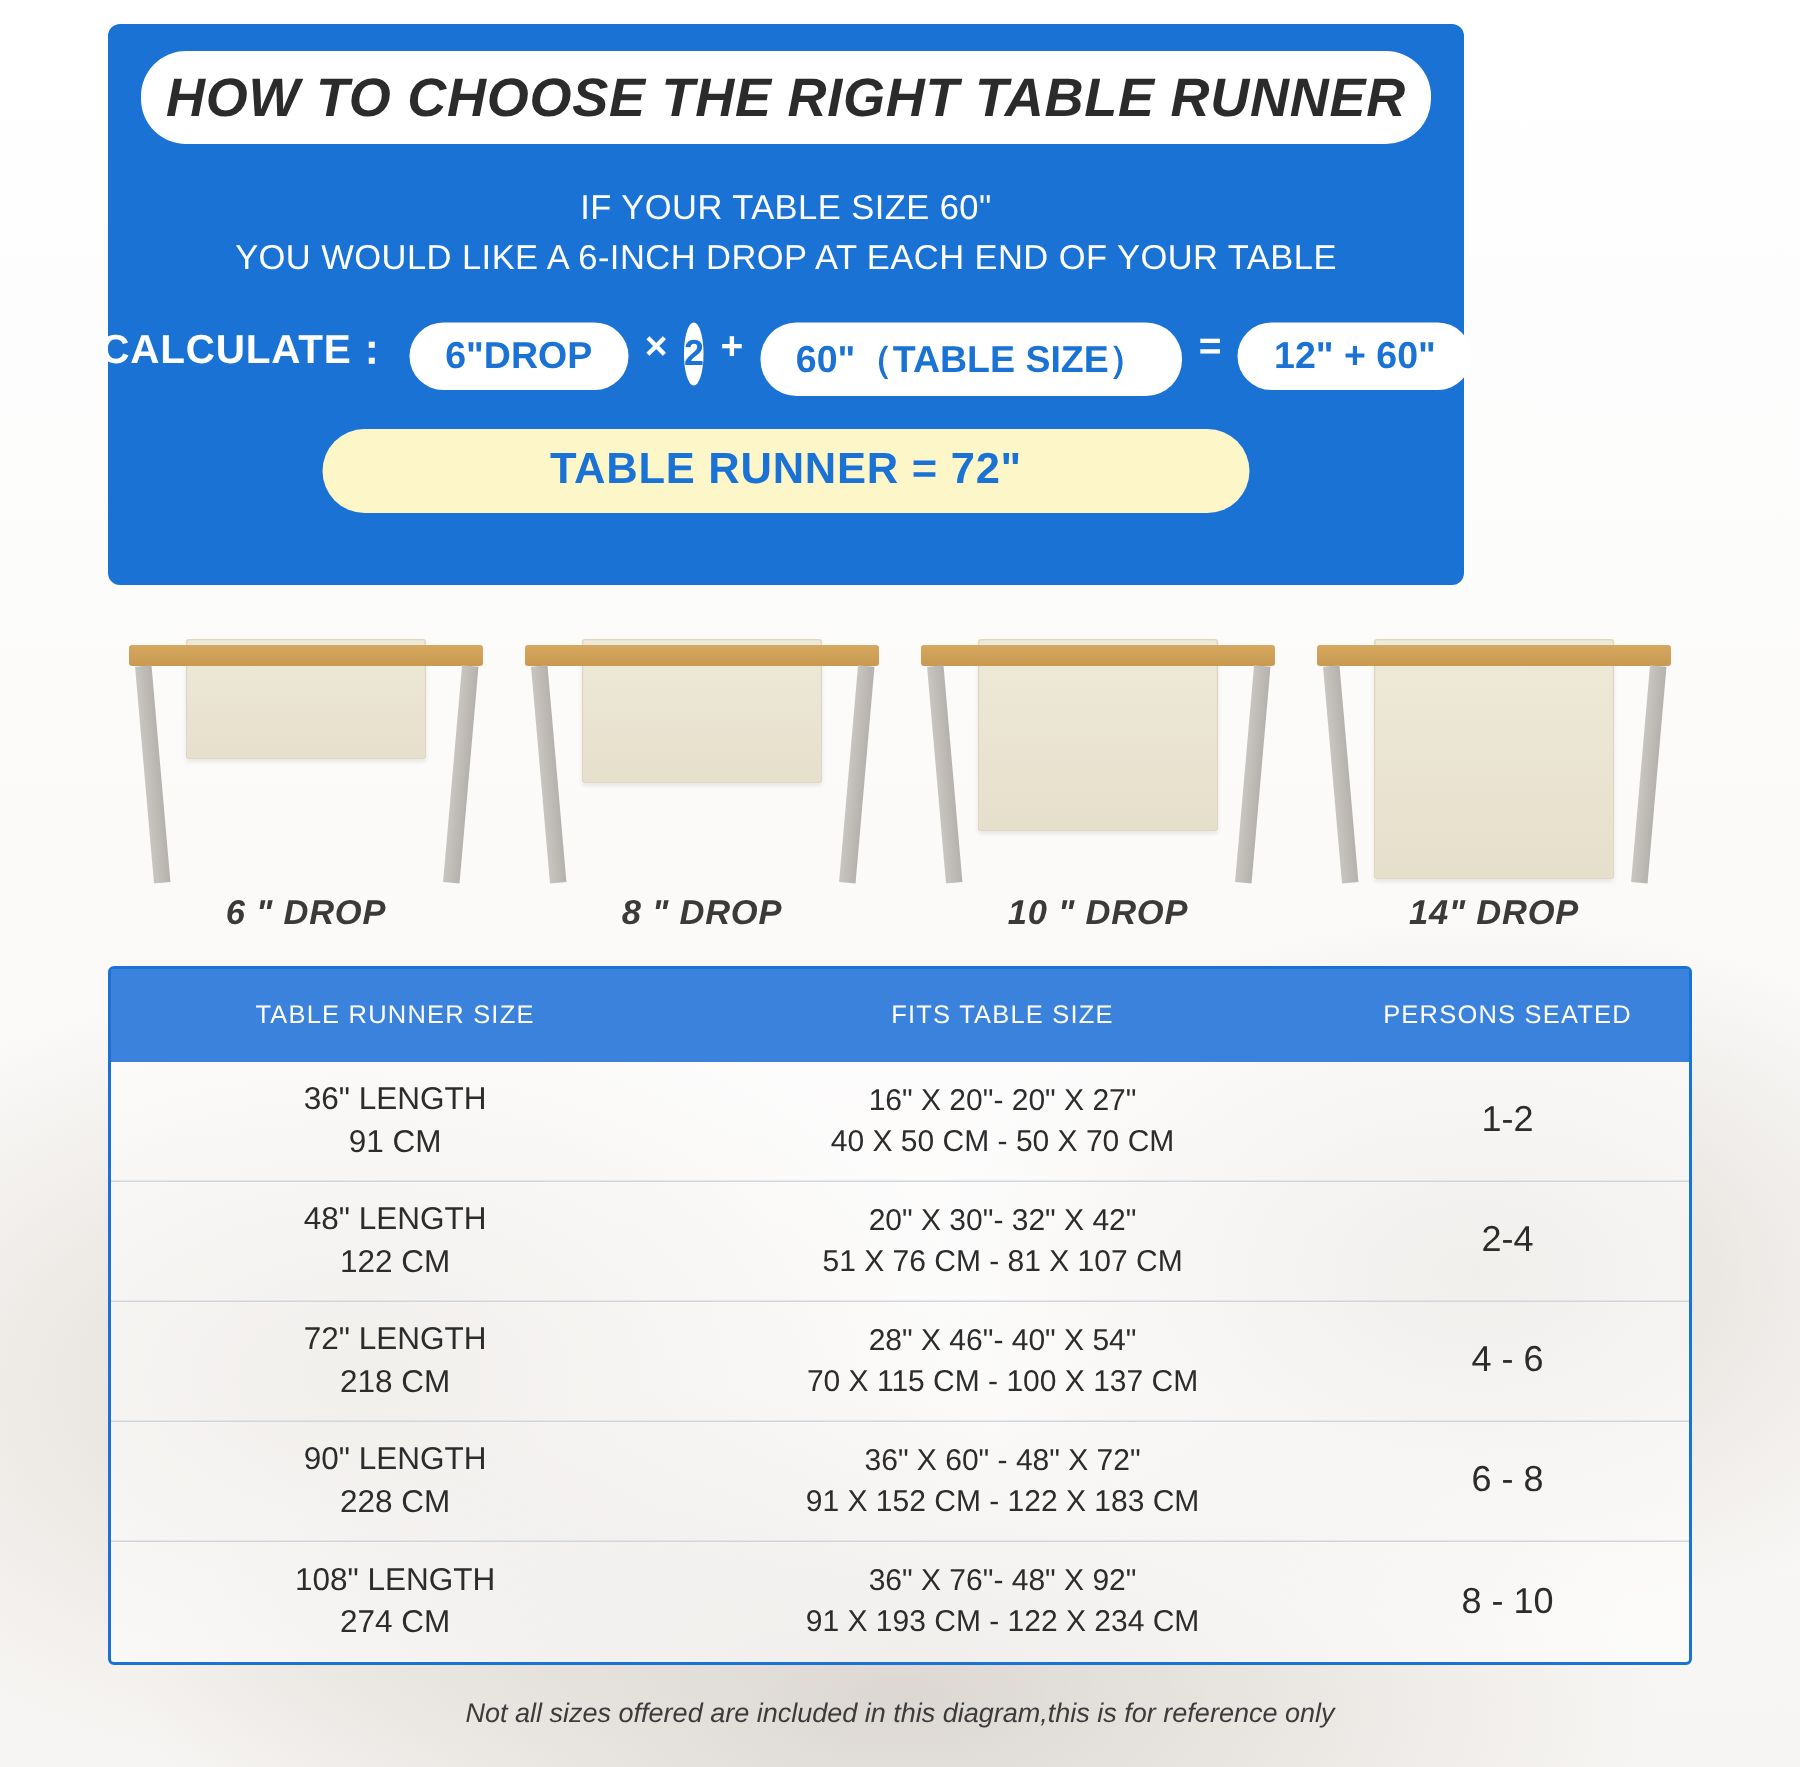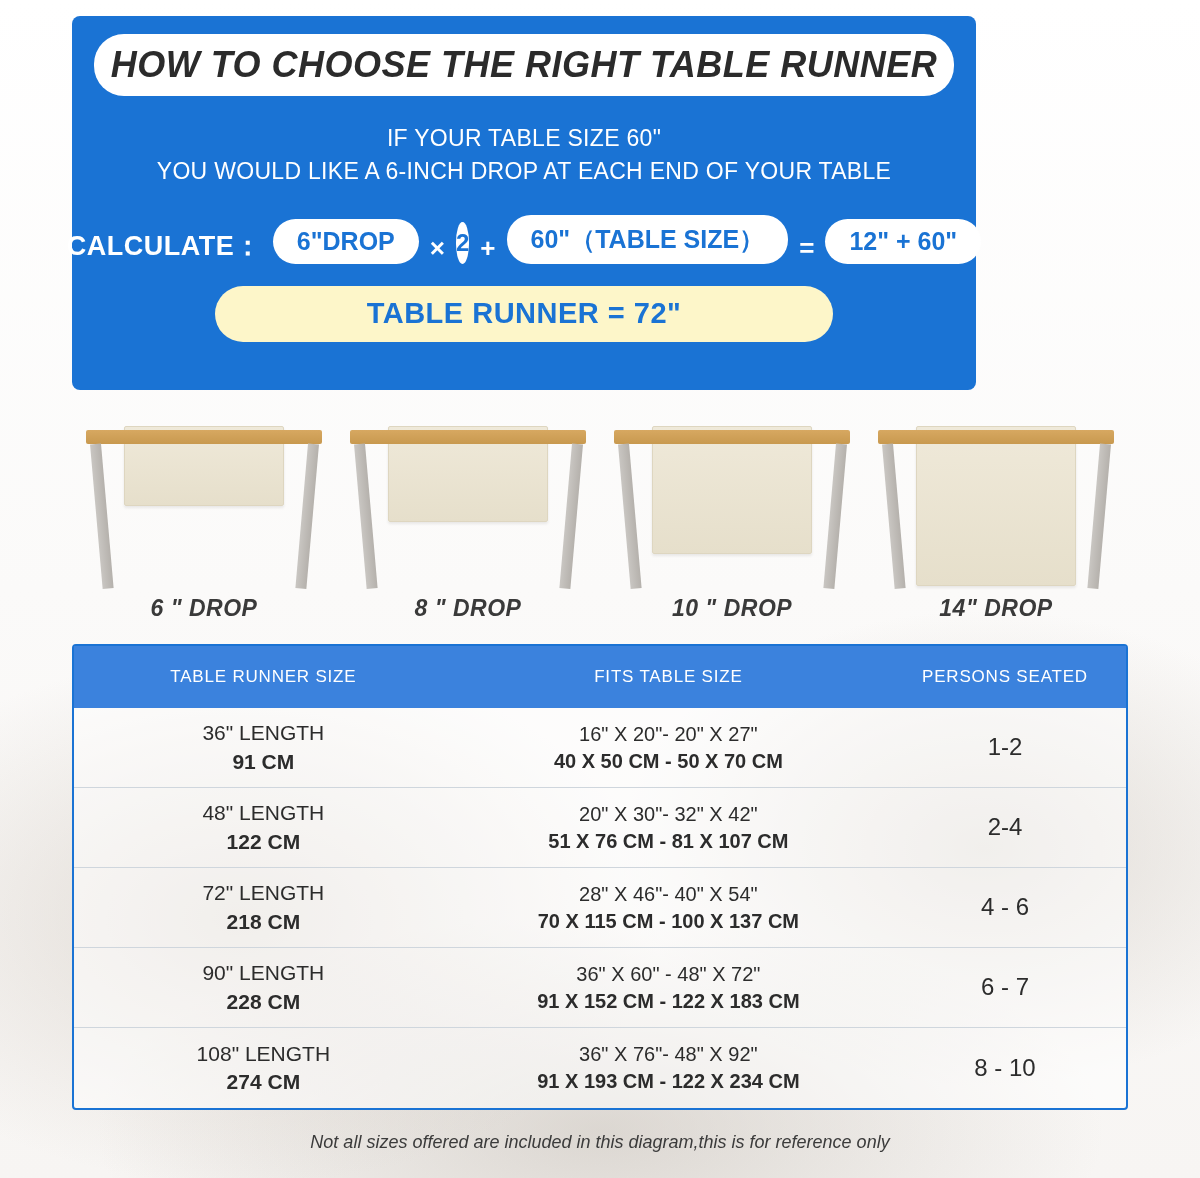--- a/index.html
+++ b/index.html
@@ -44,21 +44,21 @@
     margin-top: 26px;
     text-align: center;
     color: #ffffff;
     font-size: 23px;
     line-height: 1.45;
     letter-spacing: 0.3px;
   }
   .calc-row {
     margin-top: 26px;
     display: flex;
-    align-items: flex-end;
+    align-items: flex-start;
     justify-content: center;
     gap: 11px;
   }
   .calc-label {
     color: #ffffff;
     font-size: 27px;
     font-weight: bold;
     letter-spacing: 0.5px;
   }
   .pill {
@@ -179,21 +179,21 @@
     align-items: center; justify-content: center;
     text-align: center;
     color: #2c2c2c;
     font-size: 20px;
     line-height: 1.35;
     padding: 8px 6px;
   }
   .t-row .c1 { font-size: 21px; }
   .t-row .c2 { font-size: 20px; }
   .t-row .c3 { font-size: 24px; }
-  .bold-part { font-weight: bold; }
+  .bold-part { font-weight: normal; }
   .footnote {
     position: absolute;
     left: 72px; top: 1132px;
     width: 1056px;
     text-align: center;
     font-size: 18px;
     color: #3b3b3b;
     font-style: italic;
   }
 </style>
@@ -305,21 +305,21 @@
 
     <div class="t-row">
       <div class="c1">
         <span>90" LENGTH</span>
         <span class="bold-part">228 CM</span>
       </div>
       <div class="c2">
         <span>36" X 60" - 48" X 72"</span>
         <span class="bold-part">91 X 152 CM - 122 X 183 CM</span>
       </div>
-      <div class="c3">6 - 7</div>
+      <div class="c3">6 - 8</div>
     </div>
 
     <div class="t-row">
       <div class="c1">
         <span>108" LENGTH</span>
         <span class="bold-part">274 CM</span>
       </div>
       <div class="c2">
         <span>36" X 76"- 48" X 92"</span>
         <span class="bold-part">91 X 193 CM - 122 X 234 CM</span>

